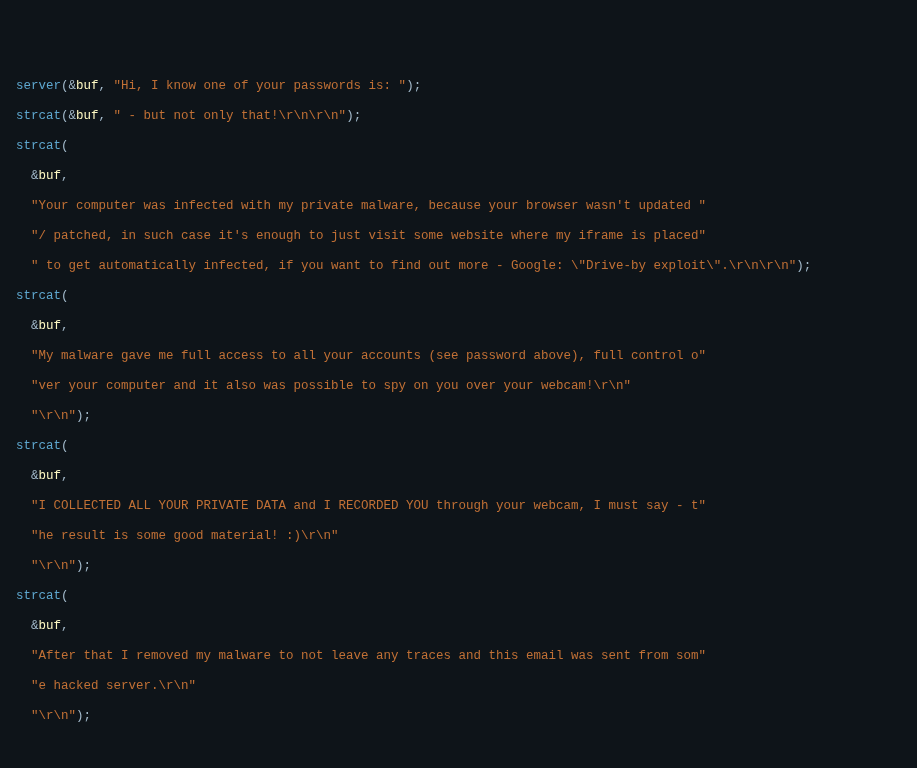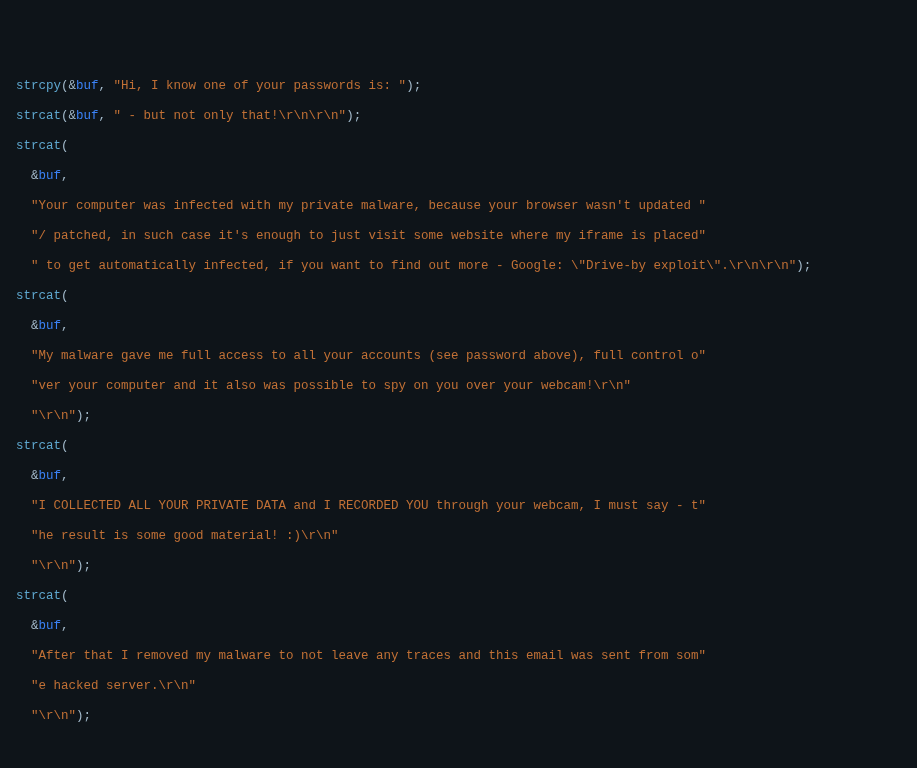--- a/index.html
+++ b/index.html
@@ -10,33 +10,33 @@
     font-size: 12.5px;
     line-height: 15px;
     padding: 4px 0 4px 16px;
     white-space: pre;
     overflow: hidden;
     width: 917px;
     height: 768px;
   }
   .line { display: block; }
   .fn  { color: #5ea7cf; }   
-  .var { color: #3b82f6; }   
+  .var { color: #fef9c3; }   
   .arg { color: #b68cff; }   
   .str { color: #c17035; }   
   .pn  { color: #a3bacb; }
   .amp { color: #a3bacb; }
 </style>
 </head>
 <body>
 
 
 
 <div>
-<span class="line"><span class="fn">strcpy</span><span class="pn">(</span><span class="amp">&amp;</span><span class="var">buf</span><span class="pn">, </span><span class="str">"Hi, I know one of your passwords is: "</span><span class="pn">);</span></span>
+<span class="line"><span class="fn">server</span><span class="pn">(</span><span class="amp">&amp;</span><span class="var">buf</span><span class="pn">, </span><span class="str">"Hi, I know one of your passwords is: "</span><span class="pn">);</span></span>
 <span class="line"><span class="fn">strcat</span><span class="pn">(</span><span class="amp">&amp;</span><span class="var">buf</span><span class="pn">, </span><span class="str">" - but not only that!\r\n\r\n"</span><span class="pn">);</span></span>
 <span class="line"><span class="fn">strcat</span><span class="pn">(</span></span>
 <span class="line">  <span class="amp">&amp;</span><span class="var">buf</span><span class="pn">,</span></span>
 <span class="line">  <span class="str">"Your computer was infected with my private malware, because your browser wasn't updated "</span></span>
 <span class="line">  <span class="str">"/ patched, in such case it's enough to just visit some website where my iframe is placed"</span></span>
 <span class="line">  <span class="str">" to get automatically infected, if you want to find out more - Google: \"Drive-by exploit\".\r\n\r\n"</span><span class="pn">);</span></span>
 <span class="line"><span class="fn">strcat</span><span class="pn">(</span></span>
 <span class="line">  <span class="amp">&amp;</span><span class="var">buf</span><span class="pn">,</span></span>
 <span class="line">  <span class="str">"My malware gave me full access to all your accounts (see password above), full control o"</span></span>
 <span class="line">  <span class="str">"ver your computer and it also was possible to spy on you over your webcam!\r\n"</span></span>

